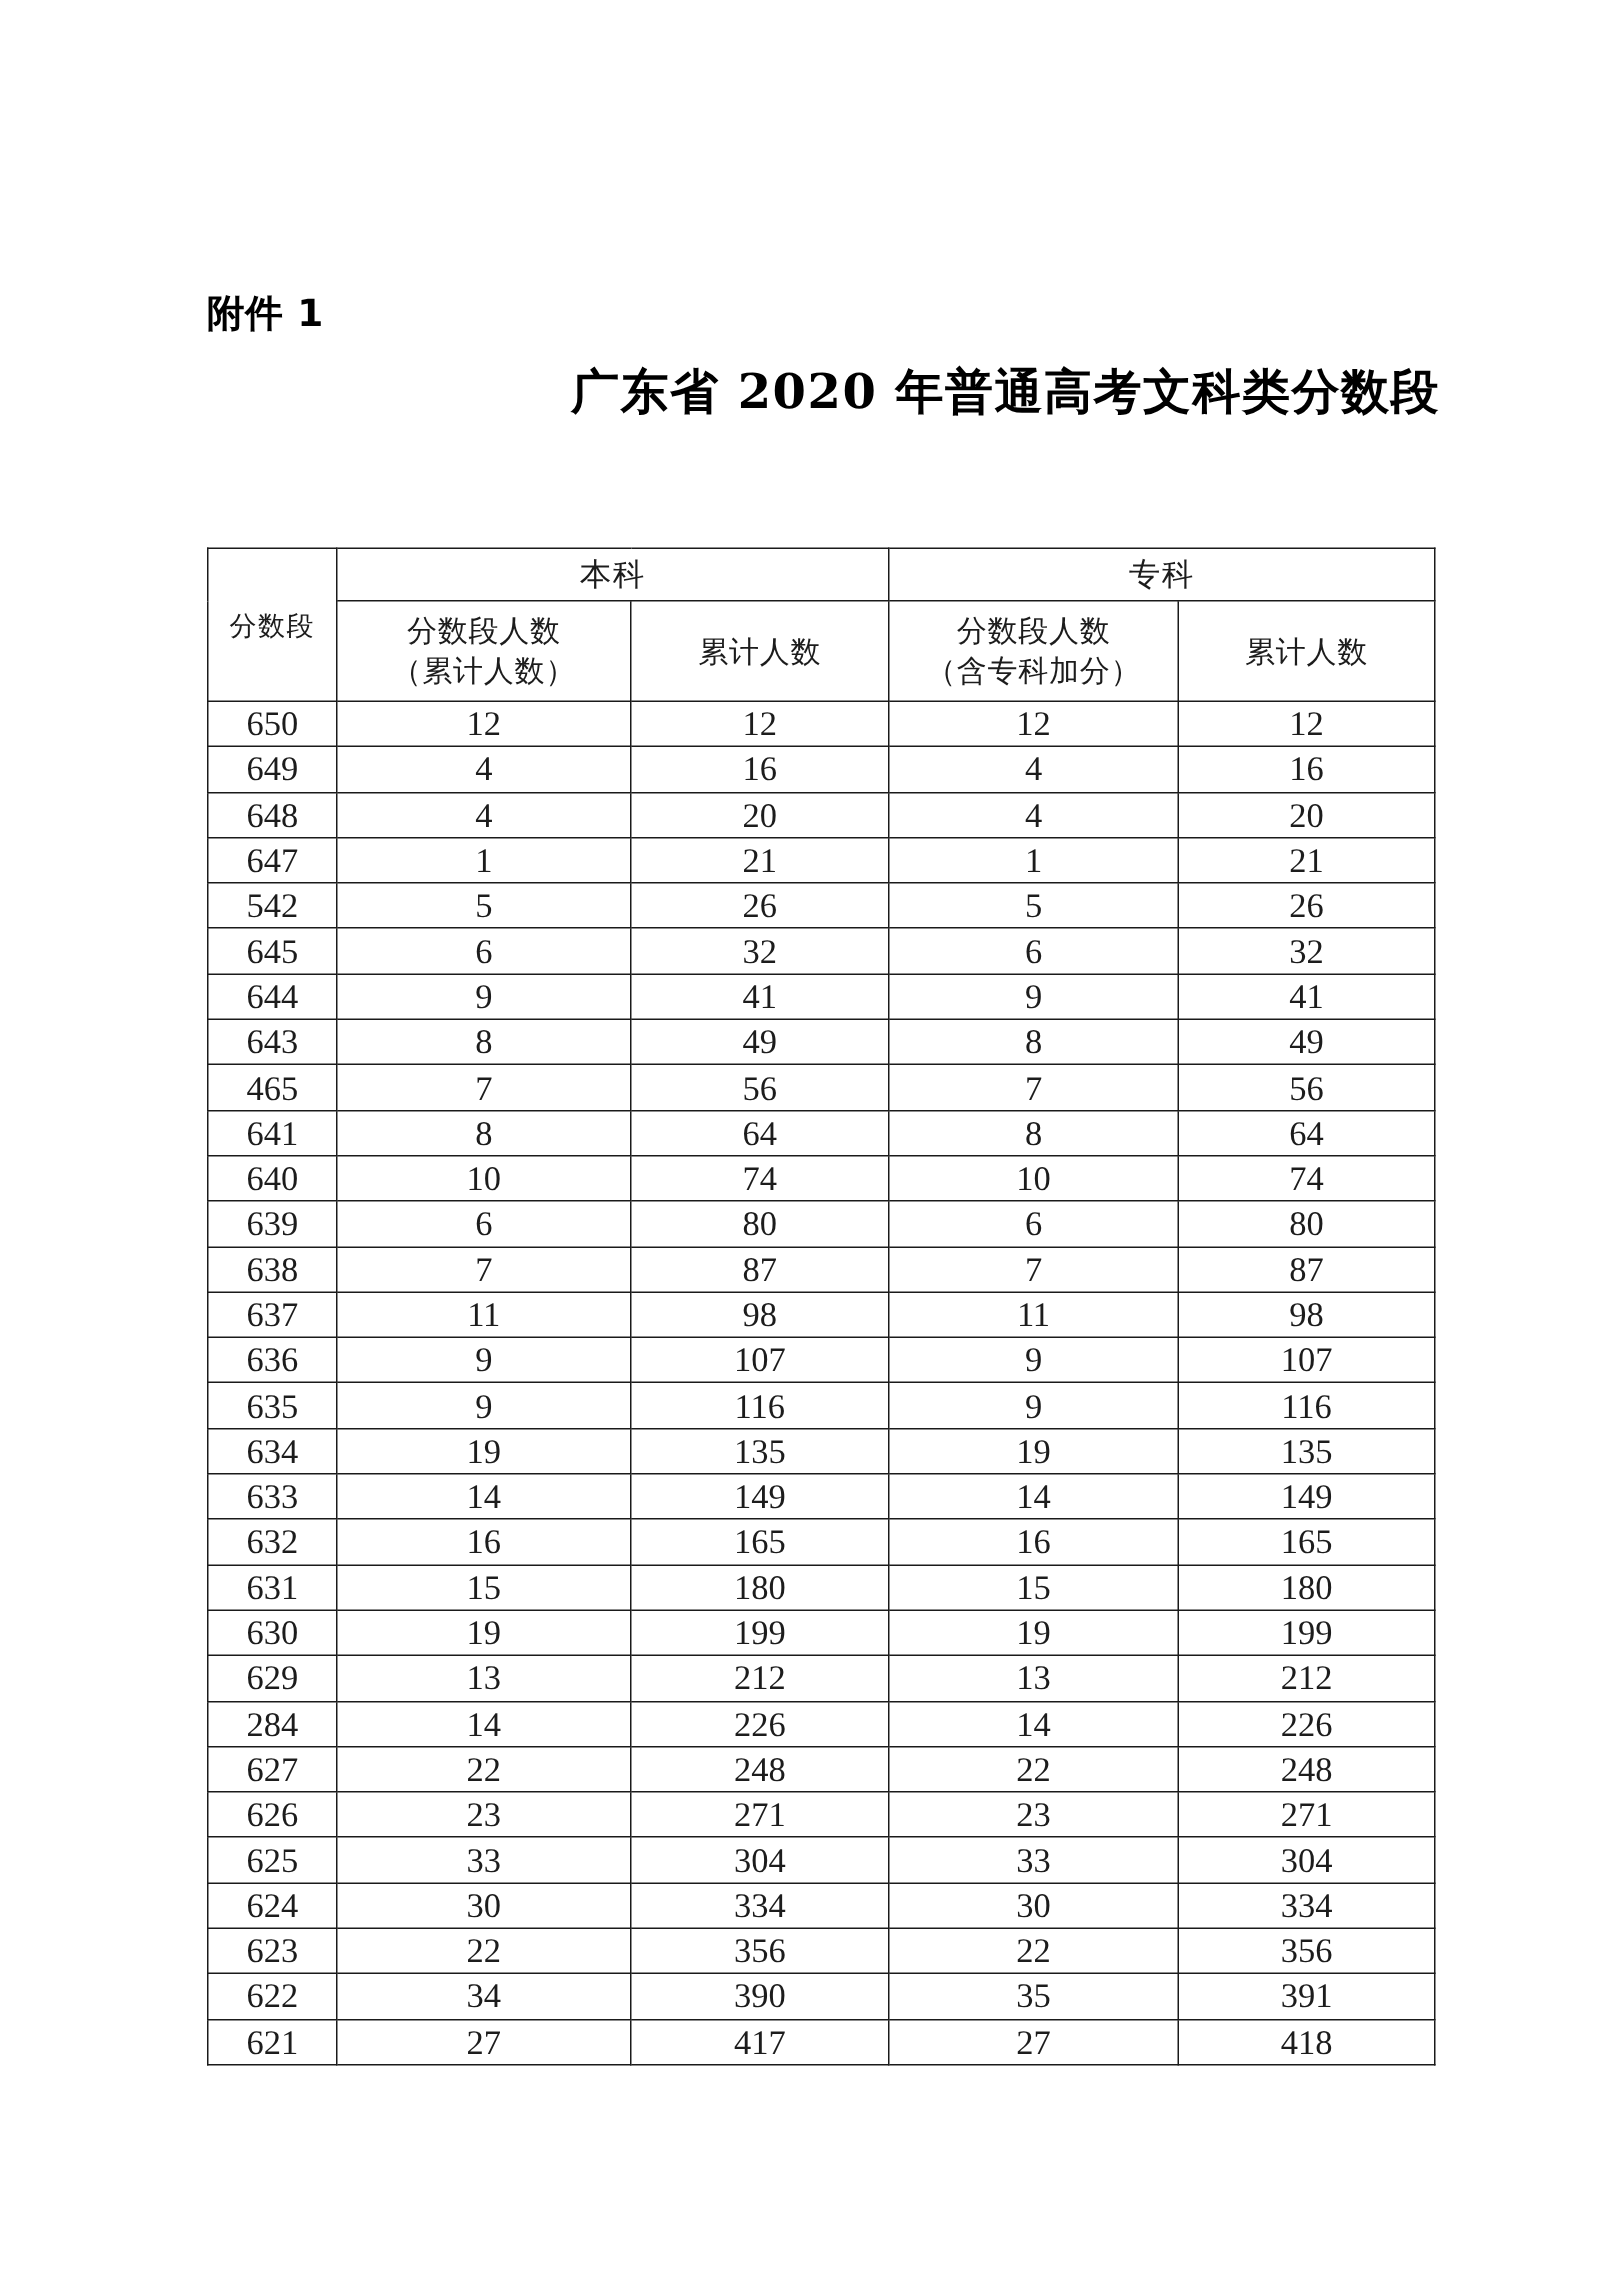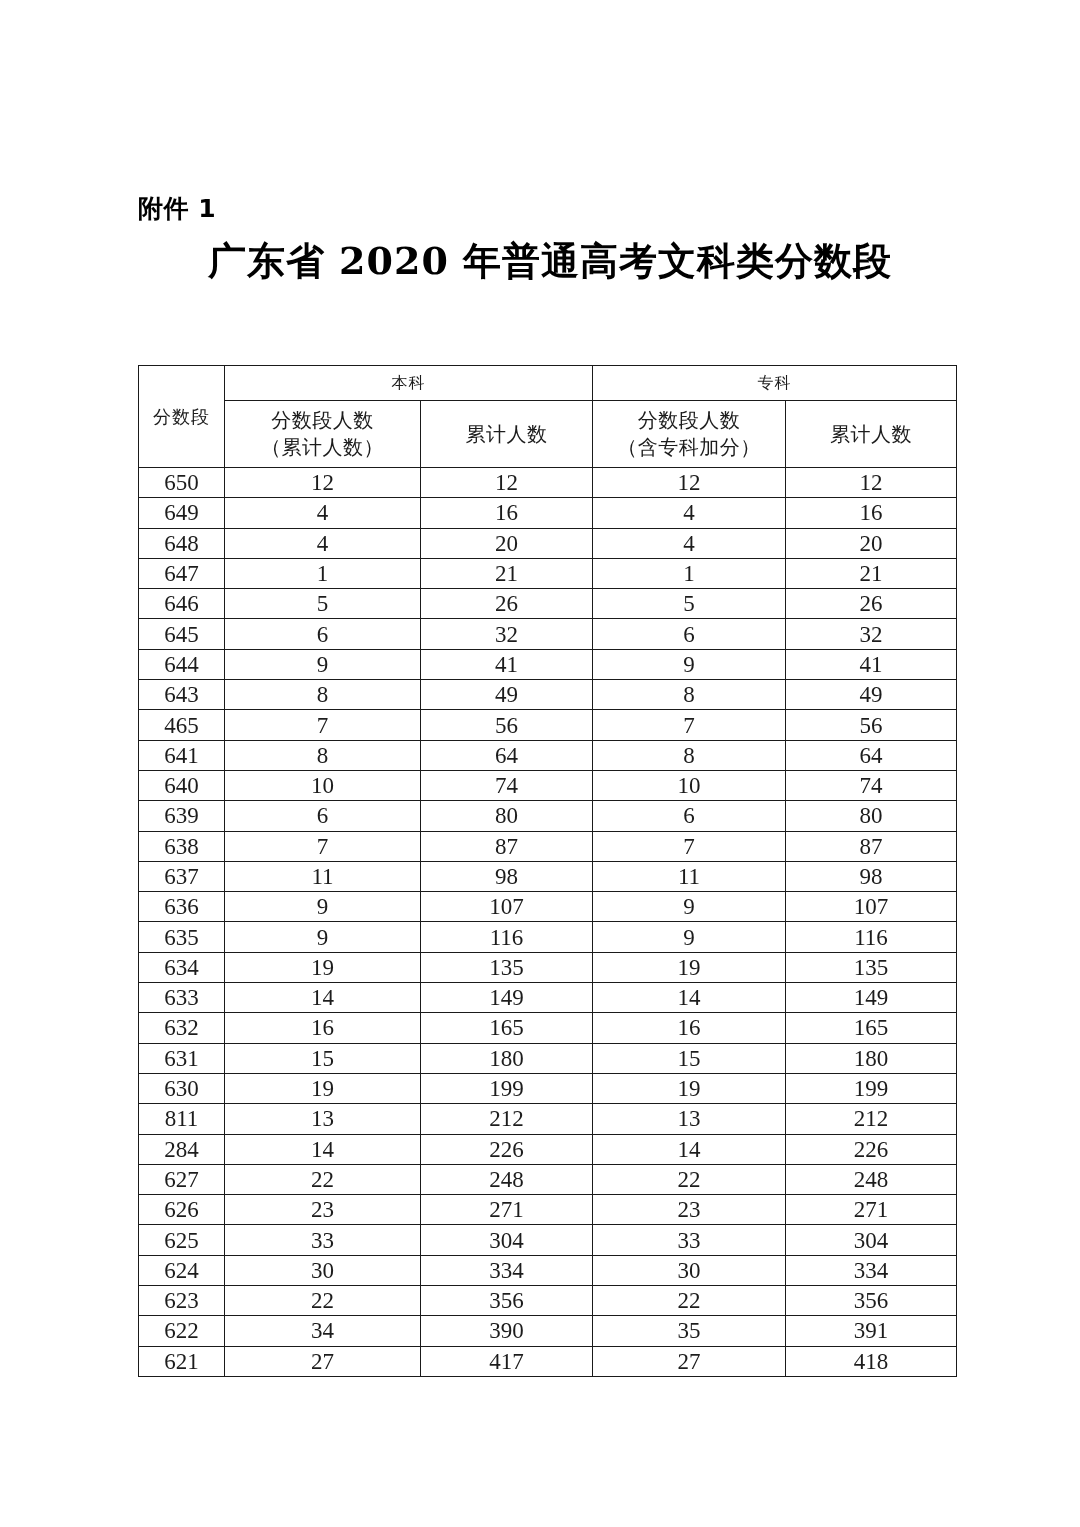--- a/index.html
+++ b/index.html
@@ -36,24 +36,24 @@
     line-height: 1;
     white-space: nowrap;
   }
 
   
   .doc-title {
     position: absolute;
     left: 140px;
     top: 236px;
     width: 820px;
-    text-align: center;
+    text-align: right;
     font-family: "DejaVu Serif", "Liberation Serif", serif;
     font-weight: 700;
-    font-size: 38px;
+    font-size: 32px;
     line-height: 50px;
     letter-spacing: 1px;
   }
   .doc-title .line1 { display: block; }
   .doc-title .line2 { display: block; }
 
   
   .score-table {
     position: absolute;
     left: 138px;
@@ -76,21 +76,21 @@
   .col-score  { width: 86px; }
   .col-bk-seg { width: 196px; }
   .col-bk-cum { width: 172px; }
   .col-zk-seg { width: 193px; }
   .col-zk-cum { width: 171px; }
 
   
   .hdr-group {
     height: 34px;
     font-family: Liberation Serif, serif;
-    font-size: 16px;
+    font-size: 21px;
     font-weight: 400;
     letter-spacing: 1px;
   }
   .hdr-sub {
     height: 66px;
     font-family: "DejaVu Sans", "Liberation Sans", sans-serif;
     font-size: 20px;
     font-weight: 400;
     line-height: 27px;
     letter-spacing: 0.5px;
@@ -173,21 +173,21 @@
           <td>20</td>
         </tr>
         <tr>
           <td>647</td>
           <td>1</td>
           <td>21</td>
           <td>1</td>
           <td>21</td>
         </tr>
         <tr>
-          <td>646</td>
+          <td>542</td>
           <td>5</td>
           <td>26</td>
           <td>5</td>
           <td>26</td>
         </tr>
         <tr>
           <td>645</td>
           <td>6</td>
           <td>32</td>
           <td>6</td>
@@ -292,21 +292,21 @@
           <td>180</td>
         </tr>
         <tr>
           <td>630</td>
           <td>19</td>
           <td>199</td>
           <td>19</td>
           <td>199</td>
         </tr>
         <tr>
-          <td>811</td>
+          <td>629</td>
           <td>13</td>
           <td>212</td>
           <td>13</td>
           <td>212</td>
         </tr>
         <tr>
           <td>284</td>
           <td>14</td>
           <td>226</td>
           <td>14</td>

